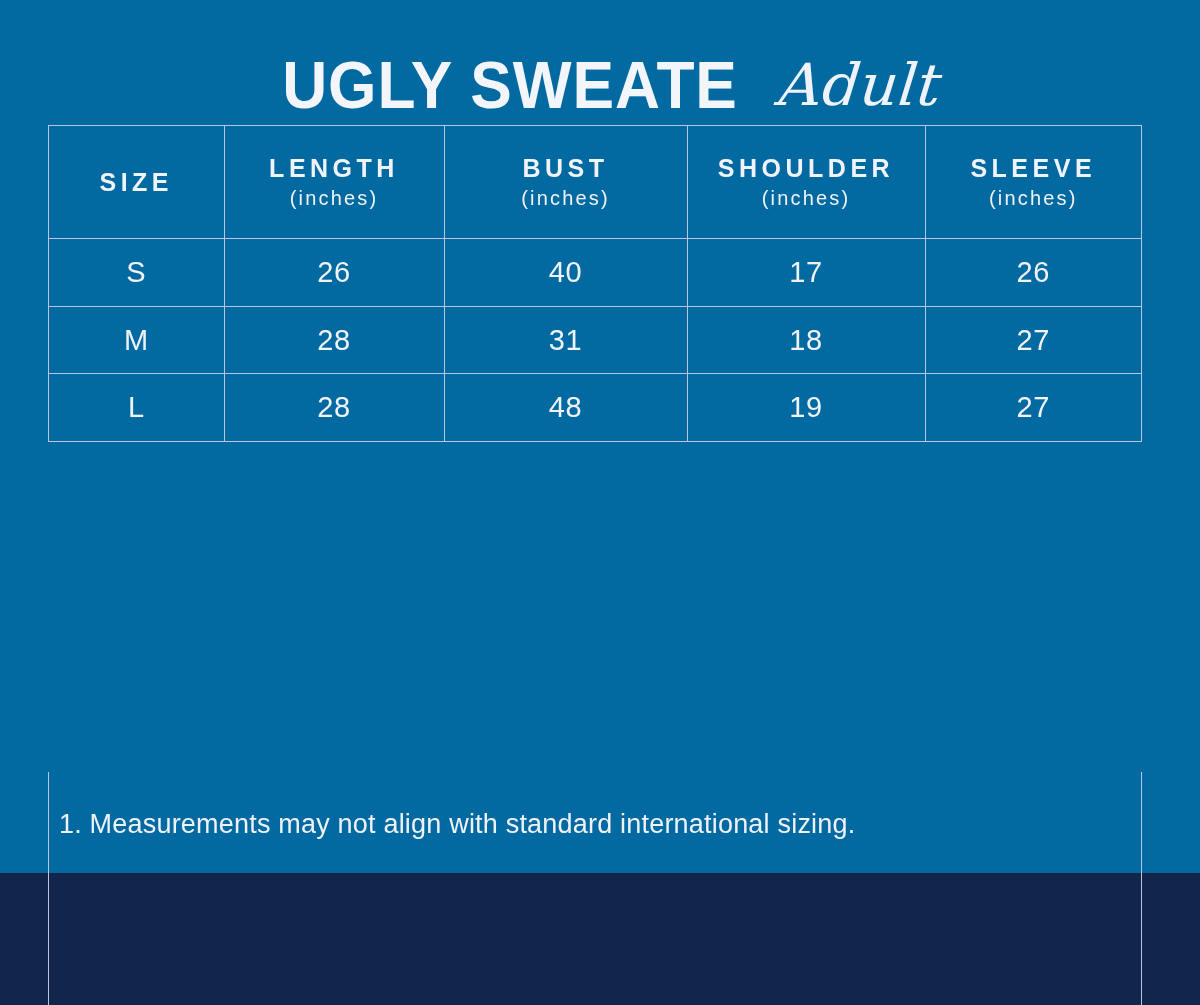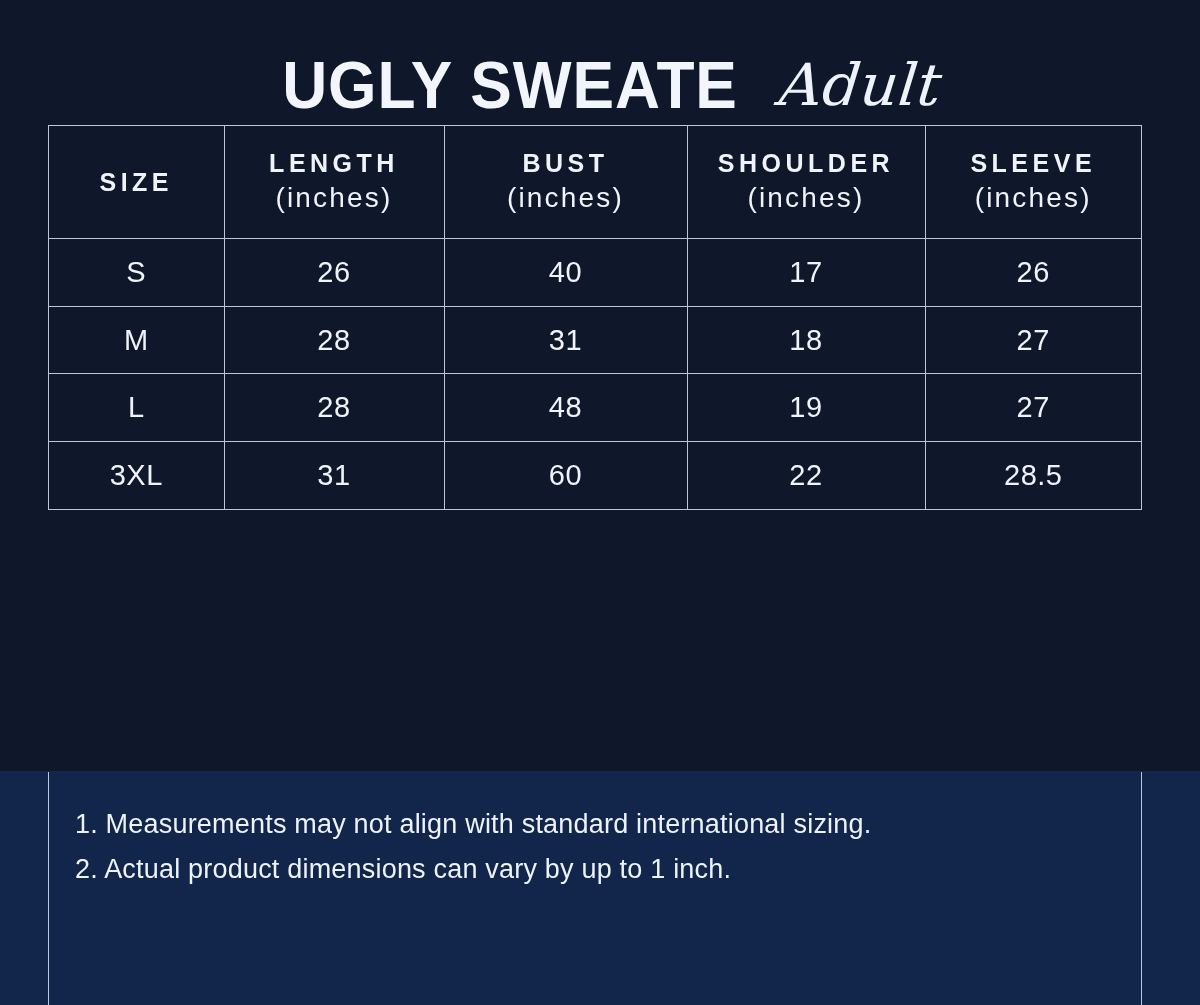--- a/index.html
+++ b/index.html
@@ -10,22 +10,22 @@
     width: 1200px;
     height: 1005px;
     background: #12254a;
     font-family: "Liberation Sans", sans-serif;
     overflow: hidden;
   }
 
   .page {
     position: relative;
     width: 1200px;
-    height: 771px;
-    background: #0f172a;
+    height: 873px;
+    background: #0369a1;
     box-sizing: border-box;
   }
 
   
   .title-row {
     position: absolute;
     left: 0;
     top: 18px;
     width: 1200px;
     height: 100px;
@@ -97,21 +97,21 @@
 
   thead th {
     height: 112px;
     font-size: 25px;
     font-weight: 700;
     letter-spacing: 4.5px;
     line-height: 1.32;
   }
   thead th .unit {
     display: block;
-    font-size: 28px;
+    font-size: 20px;
     font-weight: 400;
     letter-spacing: 2.2px;
   }
 
   tbody td {
     height: 66.7px;
     font-size: 29px;
     font-weight: 400;
     letter-spacing: 0.5px;
   }
@@ -119,21 +119,21 @@
   
   .notes {
     position: absolute;
     left: 48px;
     top: 772px;
     width: 1094px;
     height: 233px;
     border-left: 1px solid #b9c7de;
     border-right: 1px solid #b9c7de;
     box-sizing: border-box;
-    padding: 30px 22px 0 26px;
+    padding: 30px 22px 0 10px;
   }
   .note-line {
     color: #eef2f9;
     font-size: 27px;
     line-height: 1.68;
     letter-spacing: 0.2px;
     white-space: pre-wrap;
   }
 </style>
 </head>
@@ -193,29 +193,21 @@
           <td>18</td>
           <td>27</td>
         </tr>
         <tr>
           <td>L</td>
           <td>28</td>
           <td>48</td>
           <td>19</td>
           <td>27</td>
         </tr>
-        <tr>
-          <td>3XL</td>
-          <td>31</td>
-          <td>60</td>
-          <td>22</td>
-          <td>28.5</td>
-        </tr>
       </tbody>
     </table>
   </div>
 
   <div class="notes">
     <div class="note-line">1. Measurements may not align with standard international sizing.</div>
-    <div class="note-line">2. Actual product dimensions can vary by up to 1 inch.</div>
   </div>
 
 </div>
 
 </body></html>

